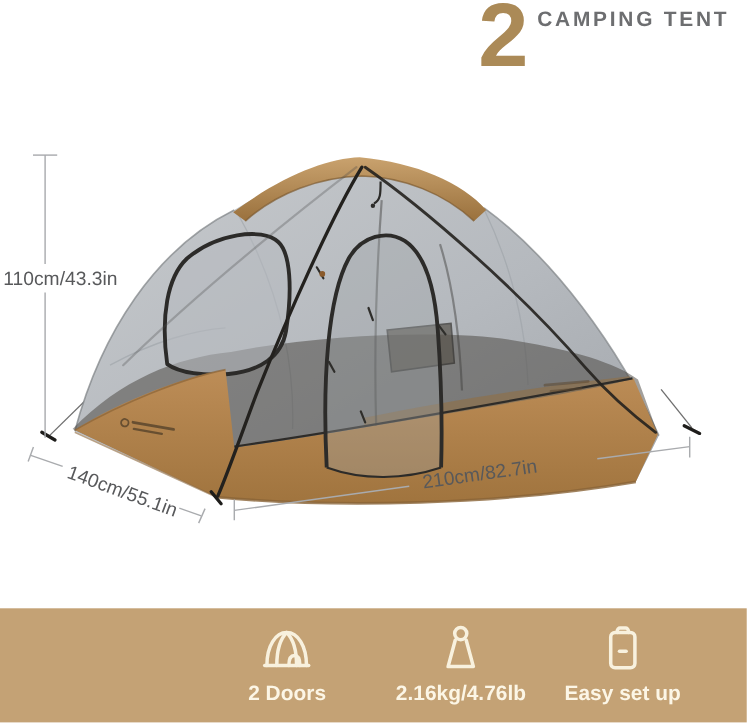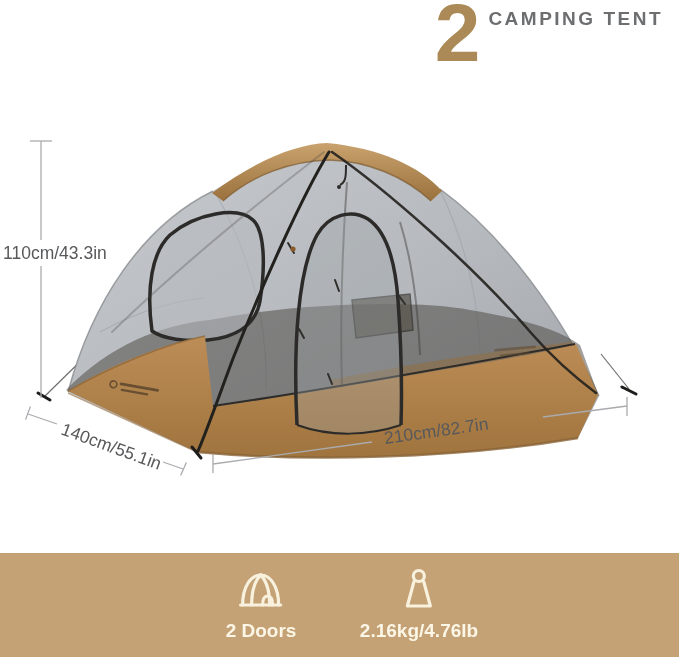--- a/index.html
+++ b/index.html
@@ -202,14 +202,24 @@
   <div class="feat f3">
     <div class="ic">
       <svg width="48" height="46" viewBox="0 0 48 46" fill="none" stroke="#f8f1de" stroke-width="3.2" stroke-linecap="round" stroke-linejoin="round">
         <circle cx="24" cy="9" r="5.5"></circle>
         <path d="M19,15 L12.5,39 L35.5,39 L29,15"></path>
       </svg>
     </div>
     <div class="lbl">2.16kg/4.76lb</div>
   </div>
 
+  <div class="feat f4">
+    <div class="ic">
+      <svg width="48" height="46" viewBox="0 0 48 46" fill="none" stroke="#f8f1de" stroke-width="3.2" stroke-linecap="round" stroke-linejoin="round">
+        <rect x="13" y="8" width="22" height="32" rx="4"></rect>
+        <path d="M19,8 V6.5 A2.5,2.5 0 0 1 21.5,4 H26.5 A2.5,2.5 0 0 1 29,6.5 V8"></path>
+        <path d="M21,25 H27"></path>
+      </svg>
+    </div>
+    <div class="lbl">Easy set up</div>
+  </div>
 
 </div>
 
 </body></html>

